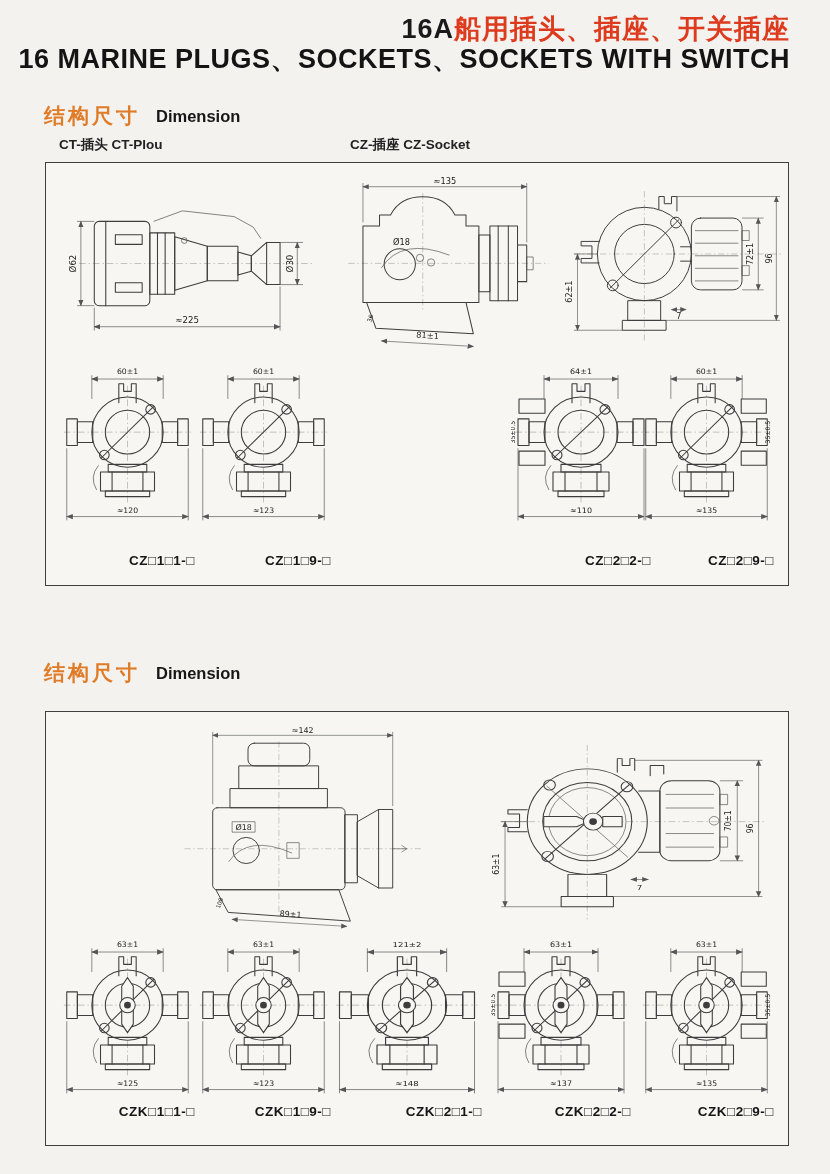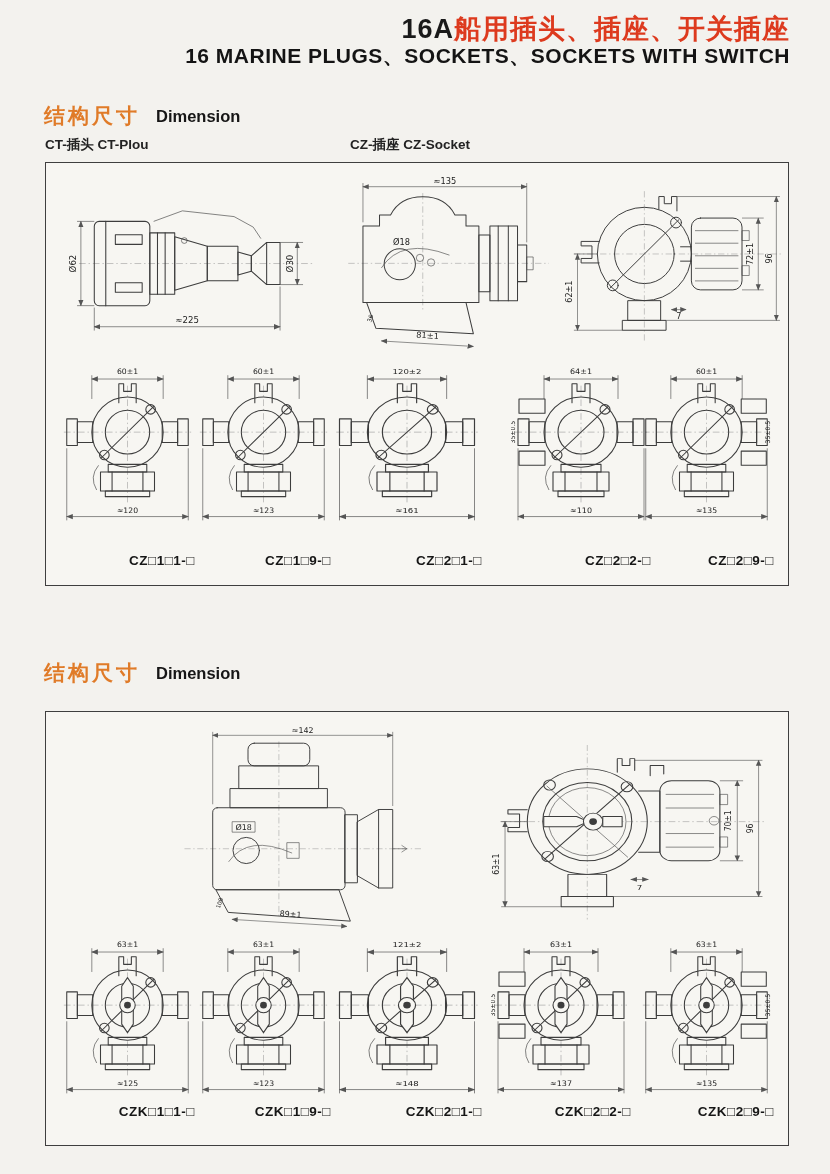--- a/index.html
+++ b/index.html
@@ -2,21 +2,21 @@
 <html><head>
 <meta charset="utf-8">
 <style>
   html,body{margin:0;padding:0;}
   .page{position:relative;width:830px;height:1174px;background:#f3f2ee;
         font-family:"Liberation Sans","DejaVu Sans",sans-serif;color:#1a1a1a;overflow:hidden;}
   
   .header{position:absolute;top:14px;left:0;right:40px;text-align:right;line-height:1.12;}
   .t1{font-size:27px;font-weight:bold;letter-spacing:1px;white-space:nowrap;}
   .t1 .cnred{color:#dd3a1e;}
-  .t2{font-size:21px;font-weight:bold;letter-spacing:.5px;white-space:nowrap;color:#141414;text-align:right;}
+  .t2{font-size:27px;font-weight:bold;letter-spacing:.5px;white-space:nowrap;color:#141414;text-align:right;}
   
   .sechead{position:absolute;left:44px;white-space:nowrap;margin-top:16px;}
   .sechead .cn{font-size:21px;font-weight:bold;color:#e07b28;letter-spacing:3px;}
   .sechead .en{font-size:16.5px;font-weight:bold;color:#161616;margin-left:16px;position:relative;top:-1px;}
   .sublbl{position:absolute;font-weight:bold;font-size:13.5px;color:#222;white-space:nowrap;}
   
   .frame{position:absolute;left:45px;width:742px;border:1px solid #3f3f3f;background:#f7f6f2;}
   .bd{position:absolute;}
   .col{position:absolute;text-align:right;}
   .b1 .col{top:198px;} .b2 .col{top:222px;}
@@ -227,21 +227,21 @@
   </svg>
 
   <div class="header">
     <div class="t1"><span>16A</span><span class="cnred">船用插头、插座、开关插座</span></div>
     <div class="t2">16 MARINE PLUGS、SOCKETS、SOCKETS WITH  SWITCH</div>
   </div>
 
   <div class="sechead" style="top:86px">
     <span class="cn">结构尺寸</span><span class="en">Dimension</span>
   </div>
-  <div class="sublbl" style="left:45px;top:136px">CT-插头  CT-Plou</div>
+  <div class="sublbl" style="left:59px;top:136px">CT-插头  CT-Plou</div>
   <div class="sublbl" style="left:350px;top:136px">CZ-插座  CZ-Socket</div>
 
   <div class="frame b1" style="top:162px;height:422px">
 
     <svg class="bd" viewBox="0 0 270 165" width="260" height="158" style="left:15px;top:22px">
       <use href="#symPlugSide"></use>
       <text class="dtb" transform="rotate(-90 15 82)" x="15" y="82">Ø62</text>
       <text class="dtb" x="131" y="144">≈225</text>
       <text class="dtb" transform="rotate(-90 242 82)" x="242" y="82">Ø30</text>
     </svg>
@@ -270,28 +270,20 @@
       </svg>
       <div class="model">CZ□1□1-□</div>
     </div>
     <div class="col" style="left:150px;width:135px">
       <svg viewBox="0 0 140 175" width="135" height="166" preserveAspectRatio="none">
         <use href="#symFront"></use>
         <text class="dt" x="70" y="14">60±1</text>
         <text class="dt" x="70" y="160">≈123</text>
       </svg>
       <div class="model">CZ□1□9-□</div>
-    </div>
-    <div class="col" style="left:286px;width:150px">
-      <svg viewBox="0 0 140 175" width="150" height="166" preserveAspectRatio="none">
-        <use href="#symFront"></use>
-        <text class="dt" x="70" y="14">120±2</text>
-        <text class="dt" x="70" y="160">≈161</text>
-      </svg>
-      <div class="model">CZ□2□1-□</div>
     </div>
     <div class="col" style="left:465px;width:140px">
       <svg viewBox="0 0 140 175" width="140" height="166" preserveAspectRatio="none">
         <use href="#symFront"></use>
         <g class="ln">
           <rect x="8" y="40" width="26" height="15"></rect>
             <rect x="8" y="95" width="26" height="15"></rect>
         </g>
         <text class="dts" transform="rotate(-90 4 75)" x="4" y="75">35±0.5</text>
         <text class="dt" x="70" y="14">64±1</text>

